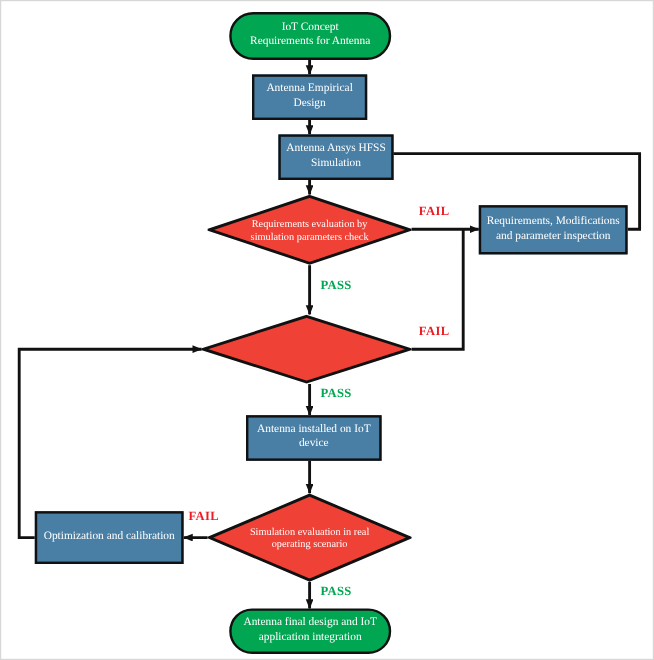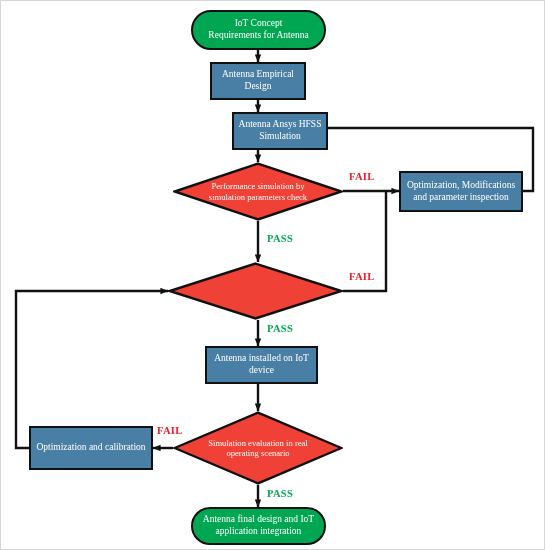--- a/index.html
+++ b/index.html
@@ -75,26 +75,26 @@
 
   <div class="node process" style="left:209px;top:111px;width:96px;height:38px;margin-left:22px;">
     <span class="txt">Antenna Ansys HFSS
 Simulation</span>
   </div>
 
   <div class="node decision" style="left:172px;top:161px;width:170px;height:59px;">
     <svg class="dshape" viewBox="0 0 170 59" preserveAspectRatio="none">
       <polygon points="85,1.6 168.4,29.5 85,57.4 1.6,29.5" fill="#ef4136" stroke="#111111" stroke-width="2.4"></polygon>
     </svg>
-    <span class="txt">Performance simulation by
+    <span class="txt">Requirements evaluation by
 simulation parameters check</span>
   </div>
 
   <div class="node process" style="left:398px;top:170px;width:124px;height:41px;">
-    <span class="txt">Optimization, Modifications
+    <span class="txt">Requirements, Modifications
 and parameter inspection</span>
   </div>
 
   <div class="node decision" style="left:167px;top:261px;width:175px;height:58px;">
     <svg class="dshape" viewBox="0 0 175 58" preserveAspectRatio="none">
       <polygon points="87.5,1.6 173.4,29 87.5,56.4 1.6,29" fill="#ef4136" stroke="#111111" stroke-width="2.4"></polygon>
     </svg>
   </div>
 
   <div class="node process" style="left:204px;top:345px;width:113px;height:38px;">

